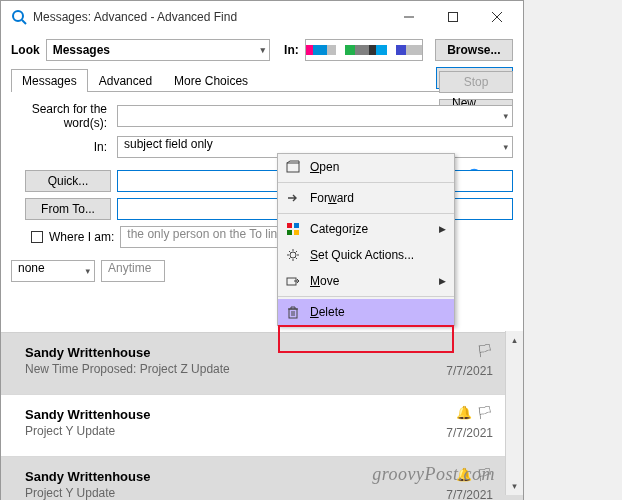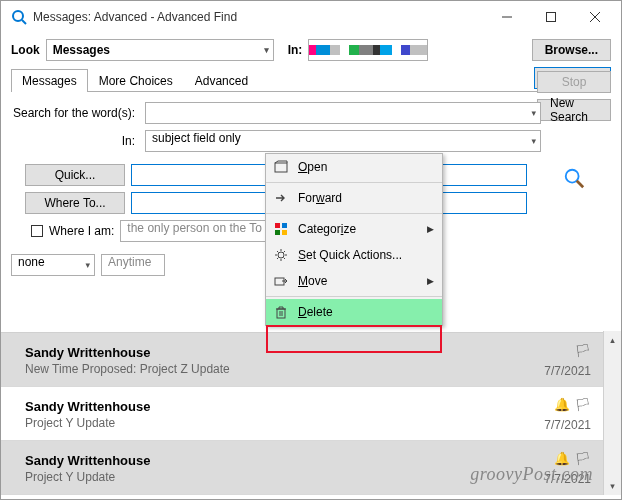--- a/index.html
+++ b/index.html
@@ -1,17 +1,17 @@
 <!DOCTYPE html>
 <html><head>
 <meta charset="utf-8">
 <style>
 * { box-sizing: border-box; margin: 0; padding: 0; font-family: "Segoe UI", Tahoma, sans-serif; }
 body { background: #f0f0f0; width: 622px; height: 500px; overflow: hidden; position: relative; }
-.window { width: 622px; height: 500px; background: #fff; border: 1px solid #999; position: relative; }
+.window { width: 524px; height: 500px; background: #fff; border: 1px solid #999; position: relative; }
 .titlebar { height: 32px; display: flex; align-items: center; padding: 0 4px 0 10px; font-size: 12px; color: #333; }
 .titlebar .icon { width: 16px; height: 16px; margin-right: 6px; color: #0078d4; }
 .titlebar .title { flex: 1; }
 .winbtns { display: flex; }
 .winbtn { width: 44px; height: 30px; display: flex; align-items: center; justify-content: center; font-size: 12px; color: #333; cursor: default; }
 
 .toolbar { display: flex; align-items: center; padding: 6px 10px; gap: 6px; font-size: 12px; font-weight: bold; }
 .combo { border: 1px solid #adadad; background: #fff; height: 22px; display: flex; align-items: center; padding: 0 18px 0 6px; position: relative; font-size: 12px; }
 .combo .chev { position: absolute; right: 4px; top: 50%; transform: translateY(-50%); font-size: 9px; color: #555; }
 .look-combo { width: 228px; }
@@ -36,33 +36,33 @@
 .chk { width: 12px; height: 12px; border: 1px solid #333; }
 .washed { color: #888; }
 .time1 { width: 84px; flex: none; }
 .time2 { width: 64px; flex: none; color:#888; }
 .after-time { width: 240px; flex:none; }
 .right-col { position: absolute; right: 10px; top: 42px; width: 74px; display: flex; flex-direction: column; gap: 6px; }
 .find-btn { border-color: #0078d4; }
 .mag { width: 22px; height: 22px; color: #1e90ff; }
 
 .results { background: #fff; border-top: 1px solid #d0d0d0; }
-.result { padding: 10px 30px 8px 24px; border-bottom: 1px solid #d9d9d9; display: flex; align-items: center; justify-content: space-between; font-size: 13px; position:relative; }
+.result { padding: 10px 30px 16px 24px; border-bottom: 1px solid #d9d9d9; display: flex; align-items: center; justify-content: space-between; font-size: 13px; position:relative; }
 .result.sel { background: #dcdcdc; }
 .result .from { font-weight: 600; }
 .result .subj { color: #666; font-size: 12px; margin-top: 2px; }
 .result .date { color: #666; font-size: 12px; }
 .r-icons { display:flex; gap:6px; align-items:flex-end; flex-direction:column; }
 .ri { display:flex; gap:4px; color:#666; font-size:13px; }
 
 .scrollbar { position:absolute; right:0; top:330px; bottom:4px; width:18px; background:#f0f0f0; border-left:1px solid #d0d0d0; display:flex; flex-direction:column; align-items:center; }
 .sbbtn { height:18px; width:100%; display:flex; align-items:center; justify-content:center; font-size:9px; color:#555; }
 .sbtrack { flex:1; width:100%; }
 
-.ctxmenu { position: absolute; left: 264px; top: 152px; width: 178px; background: #f2f2f2; border: 1px solid #b6b6b6; font-size: 12px; box-shadow: 2px 2px 4px rgba(0,0,0,.25); z-index: 50; }
+.ctxmenu { position: absolute; left: 276px; top: 152px; width: 178px; background: #f2f2f2; border: 1px solid #b6b6b6; font-size: 12px; box-shadow: 2px 2px 4px rgba(0,0,0,.25); z-index: 50; }
 .mitem { display: flex; align-items: center; height: 26px; padding: 0 8px 0 6px; gap: 8px; position: relative; }
 .mitem .micn { width: 18px; display: flex; justify-content: center; color: #444; }
 .mitem .arrow { position: absolute; right: 8px; font-size: 9px; color: #333; }
 .msep { height: 1px; background: #d0d0d0; margin: 2px 0; }
 .delete-hi { position:absolute; left:0; right:0; height:28px; border:2px solid #e8122b; pointer-events:none; }
 .u { text-decoration: underline; }
 
 .watermark { position:absolute; right:28px; bottom:14px; font-size:18px; color:#888; font-style:italic; font-family: Georgia, serif; letter-spacing:.5px; z-index:5; }
 </style>
 </head>
@@ -108,22 +108,22 @@
     <div class="in-mini">
         <div class="pixbar"></div>
       </div>
     <div style="flex:1"></div>
     <div class="btn">Browse...</div>
   </div>
 
   <div class="tabs-row">
     <div class="tabs">
       <div class="tab active"><span>Messages</span></div>
+      <div class="tab"><span>Advanced</span></div>
       <div class="tab"><span>More Choices</span></div>
-      <div class="tab"><span>Advanced</span></div>
     </div>
     <div class="btn find-btn" style="margin-bottom:2px">Find Now</div>
   </div>
   <div class="tabs-border"></div>
 
   <div class="right-col">
     <div class="btn disabled" style="margin-top:28px">Stop</div>
     <div class="btn">New Search</div>
     <div style="height:34px"></div>
     <div style="align-self:center">
@@ -147,21 +147,21 @@
         <span>subject field only</span>
         <span class="chev">▾</span>
       </div>
     </div>
     <div style="height:6px"></div>
     <div class="row">
       <div class="btn medbtn" style="margin-left:14px">Quick...</div>
       <div class="txtin wide" style="border-color:#0078d4"></div>
     </div>
     <div class="row">
-      <div class="btn medbtn" style="margin-left:14px">Where To...</div>
+      <div class="btn medbtn" style="margin-left:14px">From To...</div>
       <div class="txtin wide" style="border-color:#0078d4"></div>
     </div>
     <div class="row">
       <span style="width:14px"></span>
       <span class="chk"></span>
       <span>Where I am:</span>
       <div class="txtin wide washed" style="width:300px;flex:none">
         <span>the only person on the To line</span>
       </div>
     </div>
@@ -263,21 +263,21 @@
           <svg width="14" height="14" viewBox="0 0 14 14">
             <rect x="1" y="4" width="9" height="7" fill="none" stroke="#444"></rect>
             <path d="M8 7h5 M11 5l2 2-2 2" fill="none" stroke="#444"></path>
           </svg>
         </span>
       <span><span class="u">M</span>ove</span>
       <span class="arrow">▶</span>
     </div>
     <div class="msep"></div>
     <div style="position:relative">
-      <div class="mitem" style="background:#86efac">
+      <div class="mitem" style="background:#c4b5fd">
         <span class="micn">
             <svg width="14" height="14" viewBox="0 0 14 14">
               <rect x="3" y="4" width="8" height="9" fill="none" stroke="#444"></rect>
               <path d="M2 4h10 M5 4V2h4v2 M6 6v5 M8 6v5" fill="none" stroke="#444"></path>
             </svg>
           </span>
         <span><span class="u">D</span>elete</span>
       </div>
       <div class="delete-hi"></div>
     </div>

